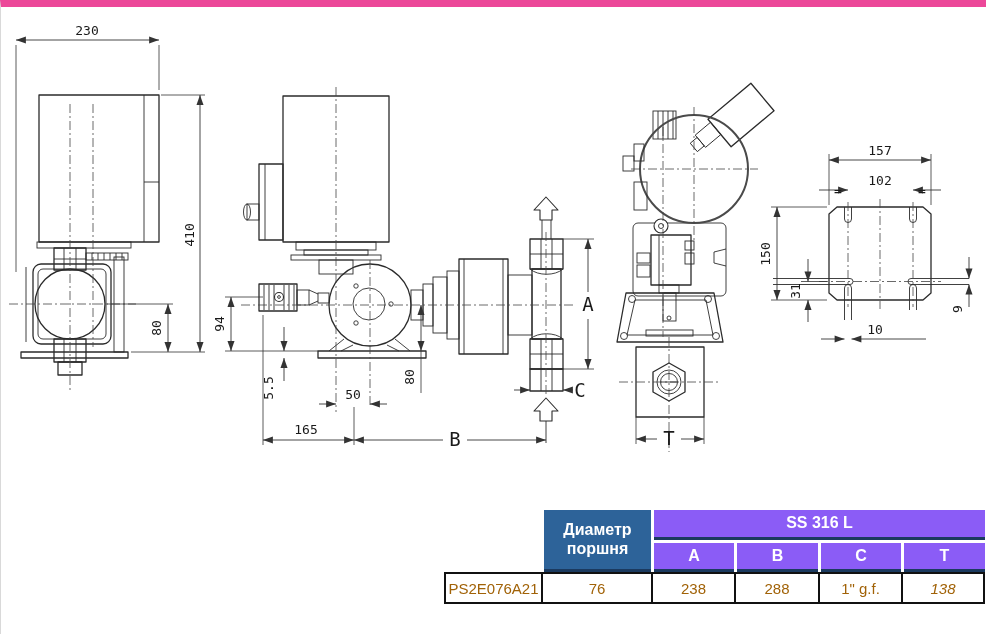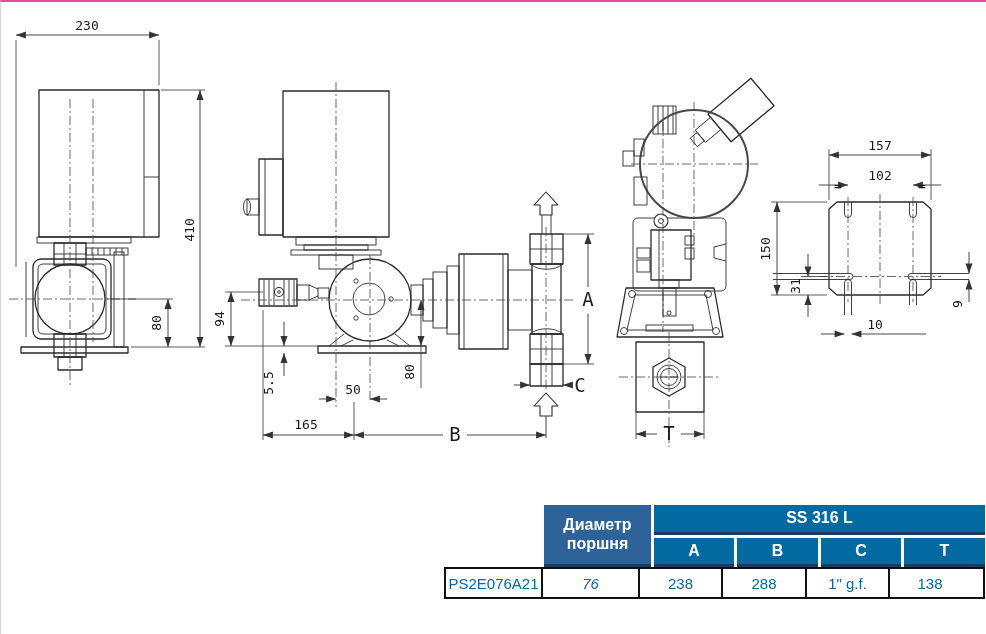--- a/index.html
+++ b/index.html
@@ -1,37 +1,37 @@
 <!DOCTYPE html>
 <html><head>
 <meta charset="utf-8">
 <style>
   html,body{margin:0;padding:0;background:#fff;}
   #stage{position:relative;width:986px;height:634px;background:#fff;overflow:hidden;
-         border-top:2px solid #ec4899;border-left:1px solid #d9d9d9;box-sizing:border-box;
+         border-top:7px solid #ec4899;border-left:1px solid #d9d9d9;box-sizing:border-box;
          font-family:"Liberation Sans",sans-serif;}
   svg{position:absolute;left:0;top:0;}
   .ol{fill:none;stroke:#2b2b2b;stroke-width:1.3;stroke-linejoin:round;}
   .tl{fill:none;stroke:#2b2b2b;stroke-width:0.9;}
   .thk{fill:none;stroke:#4a4a4a;stroke-width:2;}
   .cl{fill:none;stroke:#444;stroke-width:0.8;stroke-dasharray:9 3 2 3;}
   .dl{fill:none;stroke:#333;stroke-width:0.9;}
   .xl{fill:none;stroke:#333;stroke-width:0.8;}
   .wh{fill:#fff;stroke:#2b2b2b;stroke-width:1.1;stroke-linejoin:round;}
   text.dim{font:13px "DejaVu Sans Mono",monospace;fill:#1a1a1a;}
   text.big{font:19px "DejaVu Sans Mono",monospace;fill:#1a1a1a;}
   
   .tbl{position:absolute;left:443px;top:503px;width:541px;height:94px;}
   .hc{position:absolute;background:#2d6399;color:#fff;font-weight:bold;
       display:flex;align-items:center;justify-content:center;text-align:center;
       border-bottom:3px solid #1b3a5f;box-sizing:border-box;line-height:1.15;}
-  .hc.lt{background:#0369a1;}
+  .hc.lt{background:#8b5cf6;}
   .drow{position:absolute;left:0;top:62px;width:541px;height:32px;display:flex;
         border:2px solid #111;box-sizing:border-box;background:#fff;}
-  .dc{display:flex;align-items:center;justify-content:center;font-size:15px;color:#0369a1;
+  .dc{display:flex;align-items:center;justify-content:center;font-size:15px;color:#a16207;
       box-sizing:border-box;}
   .dc + .dc{border-left:2px solid #111;}
 </style>
 </head>
 <body>
 
 <div id="stage">
 
 <svg width="986" height="500" viewBox="0 0 986 500">
   <defs>
@@ -301,21 +301,21 @@
 
 <div class="tbl">
   <div class="hc" style="left:100px;top:0;width:107px;height:62px;font-size:16px;padding:16px 8px;">Диаметр поршня</div>
   <div class="hc lt" style="left:210px;top:0;width:331px;height:30px;font-size:16px;">SS 316 L</div>
   <div class="hc lt" style="left:210px;top:33px;width:80px;height:29px;font-size:16px;">A</div>
   <div class="hc lt" style="left:293px;top:33px;width:81px;height:29px;font-size:16px;">B</div>
   <div class="hc lt" style="left:377px;top:33px;width:80px;height:29px;font-size:16px;">C</div>
   <div class="hc lt" style="left:460px;top:33px;width:81px;height:29px;font-size:16px;">T</div>
   <div class="drow">
     <div class="dc" style="width:95px;">PS2E076A21</div>
-    <div class="dc" style="width:97px;font-style:italic;">76</div>
+    <div class="dc" style="width:110px;">76</div>
     <div class="dc" style="width:83px;text-align:center;">238</div>
     <div class="dc" style="width:84px;text-align:center;">288</div>
     <div class="dc" style="width:83px;">1" g.f.</div>
-    <div class="dc" style="width:82px;">138</div>
+    <div class="dc" style="width:82px;font-style:italic;">138</div>
   </div>
 </div>
 
 </div>
 
 </body></html>

